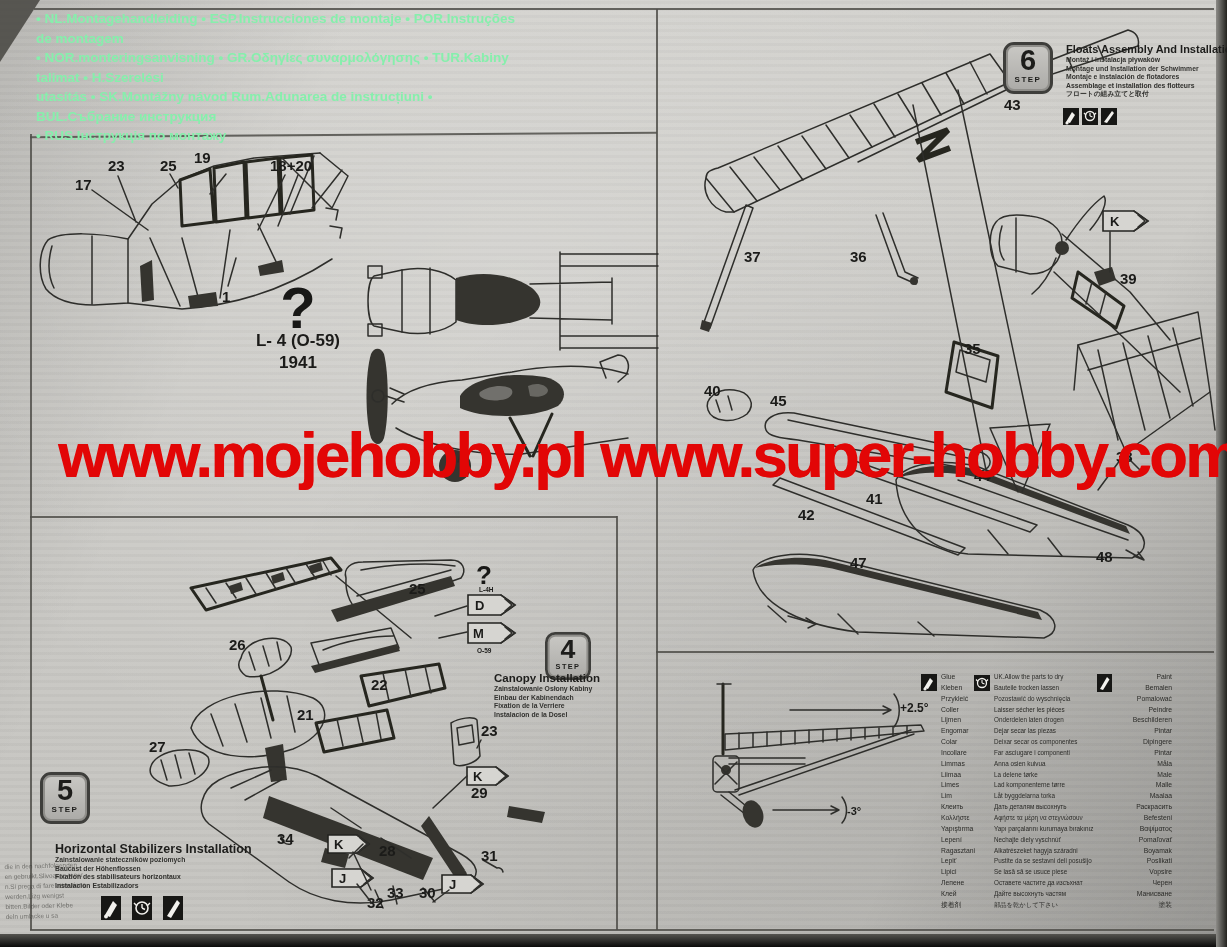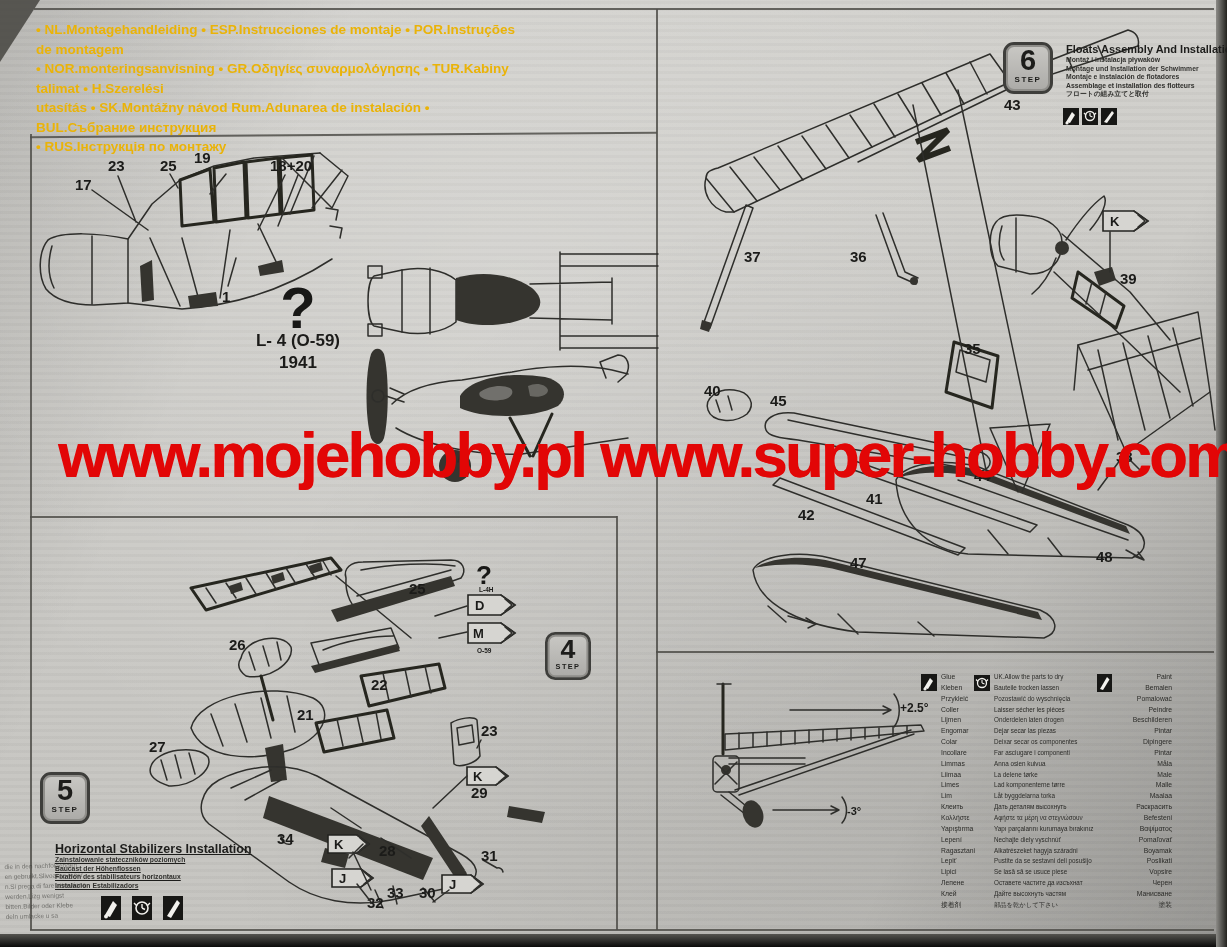--- a/index.html
+++ b/index.html
@@ -8,21 +8,21 @@
     background:
       radial-gradient(ellipse at 42% 30%, rgba(255,255,255,.16), transparent 62%),
       radial-gradient(ellipse at 80% 85%, rgba(0,0,0,.10), transparent 55%),
       linear-gradient(115deg, rgba(0,0,0,.12), transparent 22%, transparent 78%, rgba(0,0,0,.18)),
       repeating-linear-gradient(0deg, rgba(0,0,0,.025) 0 3px, rgba(255,255,255,.02) 3px 7px),
       linear-gradient(#d1d0cc,#c5c4c0);}
   .edge-bottom{position:absolute;left:0;top:934px;width:1227px;height:13px;background:linear-gradient(#54534f,#0b0b0a);}
   .edge-right{position:absolute;left:1216px;top:0;width:11px;height:947px;background:linear-gradient(90deg,#8d8c88,#23231f);}
   .corner-tl{position:absolute;left:0;top:0;width:40px;height:62px;background:#45443f;clip-path:polygon(0 0,100% 0,0 100%);opacity:.85;}
   .rule{position:absolute;background:#504f4a;opacity:.85;}
-  .hdr{position:absolute;left:36px;top:20px;width:480px;color:#eab308;font-weight:bold;font-size:13.5px;line-height:19.5px;}
+  .hdr{position:absolute;left:36px;top:9px;width:480px;color:#86efac;font-weight:bold;font-size:13.5px;line-height:19.5px;}
   .watermark{position:absolute;left:58px;top:419px;font-size:63px;font-weight:700;letter-spacing:-2.5px;white-space:nowrap;z-index:60;text-shadow:.7px 0 currentColor;}
   .badge{position:absolute;width:44px;height:46px;border:3px solid #3e3e3b;border-radius:11px;background:linear-gradient(#c9c8c4,#abaaa7);box-shadow:inset 0 0 0 2px #8f8e8a;text-align:center;color:#1d1d1b;z-index:5;}
   .badge .n{font-size:29px;font-weight:bold;line-height:31px;}
   .badge .s{font-size:8px;font-weight:bold;letter-spacing:1.5px;line-height:8px;}
   .steptext{position:absolute;color:#1d1d1b;z-index:5;}
   .steptext .t{font-weight:bold;font-size:11px;line-height:13px;}
   .steptext .sub div{font-weight:bold;font-size:6.8px;line-height:8.6px;color:#31312e;}
   .icnrow{position:absolute;display:flex;z-index:5;}
   .icn{background:#171715;display:flex;align-items:center;justify-content:center;}
   .legend-col{position:absolute;color:#2b2b28;font-size:6.8px;line-height:10.85px;z-index:5;}
@@ -51,21 +51,21 @@
   <div class="rule" style="left:30px;top:134px;width:2px;height:796px;"></div>
   <div class="rule" style="left:30px;top:134px;width:627px;height:1.6px;transform:rotate(-0.4deg);"></div>
   <div class="rule" style="left:30px;top:516px;width:587px;height:2px;"></div>
   <div class="rule" style="left:616px;top:516px;width:2px;height:414px;"></div>
   <div class="rule" style="left:656px;top:651px;width:558px;height:2px;"></div>
   <div class="rule" style="left:30px;top:929px;width:1184px;height:2px;"></div>
 
   <div class="hdr">
       <div>• NL.Montagehandleiding  • ESP.Instrucciones de montaje  • POR.Instruções de montagem</div>
       <div>• NOR.monteringsanvisning  • GR.Οδηγίες συναρμολόγησης  • TUR.Kabiny talimat  • H.Szerelési</div>
-      <div>utasítás • SK.Montážny návod  Rum.Adunarea de instalación • BUL.Събрание инструкция</div>
+      <div>utasítás • SK.Montážny návod  Rum.Adunarea de instrucțiuni • BUL.Събрание инструкция</div>
       <div>• RUS.Інструкція по монтажу</div>
     </div>
 
   <svg style="left:30px;top:8px;" width="628" height="510" viewBox="0 0 628 510">
     <g>
       <path class="ink" d="M18,232 C8,244 8,268 16,281 C26,293 46,297 64,297 L98,295 L98,231 C70,225 32,223 18,232 Z"></path>
       <path class="ink" d="M62,228 L62,296 M22,238 C18,252 18,268 24,280"></path>
       <path class="ink" d="M98,231 L122,196 L150,172 L184,158 L224,150 L290,145"></path>
       <path class="ink" d="M98,295 L152,301 C212,297 262,277 302,251"></path>
       <path class="ink-thick" d="M150,172 L180,161 L184,214 L152,218 Z M184,160 L214,154 L216,210 L186,214 Z M216,154 L248,150 L250,206 L218,210 Z M250,150 L282,147 L284,202 L252,206 Z"></path>
@@ -361,26 +361,35 @@
       <svg width="16" height="17" viewBox="0 0 16 17" style="position:static;">
           <path d="M3,14 L11,3 L13,5 L6,15 Z" fill="#f2f1ed"></path>
         </svg>
       </span>
   </div>
 
   <div class="badge" style="left:543px;top:630px;transform:scale(.92);">
     <div class="n">4</div>
     <div class="s">STEP</div>
   </div>
+  <div class="steptext" style="left:494px;top:672px;width:125px;">
+    <div class="t" style="font-size:11.5px;">Canopy Installation</div>
+    <div class="sub">
+        <div>Zainstalowanie Osłony Kabiny</div>
+        <div>Einbau der Kabinendach</div>
+        <div>Fixation de la Verriere</div>
+        <div>Instalacion de la Dosel</div>
+      </div>
+  </div>
 
   <div class="badge" style="left:40px;top:772px;">
     <div class="n">5</div>
     <div class="s">STEP</div>
   </div>
-  <div class="steptext" style="left:55px;top:843px;width:230px;text-decoration:underline;">
+  <div class="steptext" style="left:55px;top:843px;width:230px;">
     <div class="t" style="font-size:12.5px;">Horizontal Stabilizers Installation</div>
     <div class="sub">
         <div>Zainstalowanie stateczników poziomych</div>
         <div>Baucast der Höhenflossen</div>
         <div>Fixation des stabilisateurs horizontaux</div>
         <div>Instalacion Estabilizadors</div>
       </div>
   </div>
   <div class="icnrow" style="left:101px;top:896px;gap:11px;">
     <span class="icn" style="width:20px;height:24px;">

